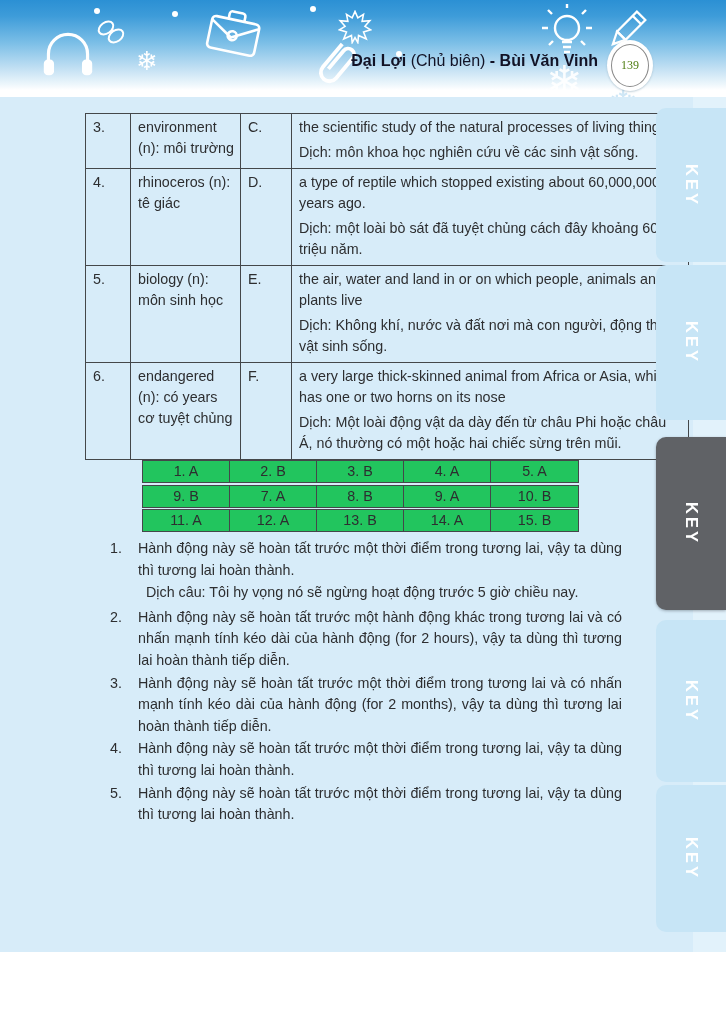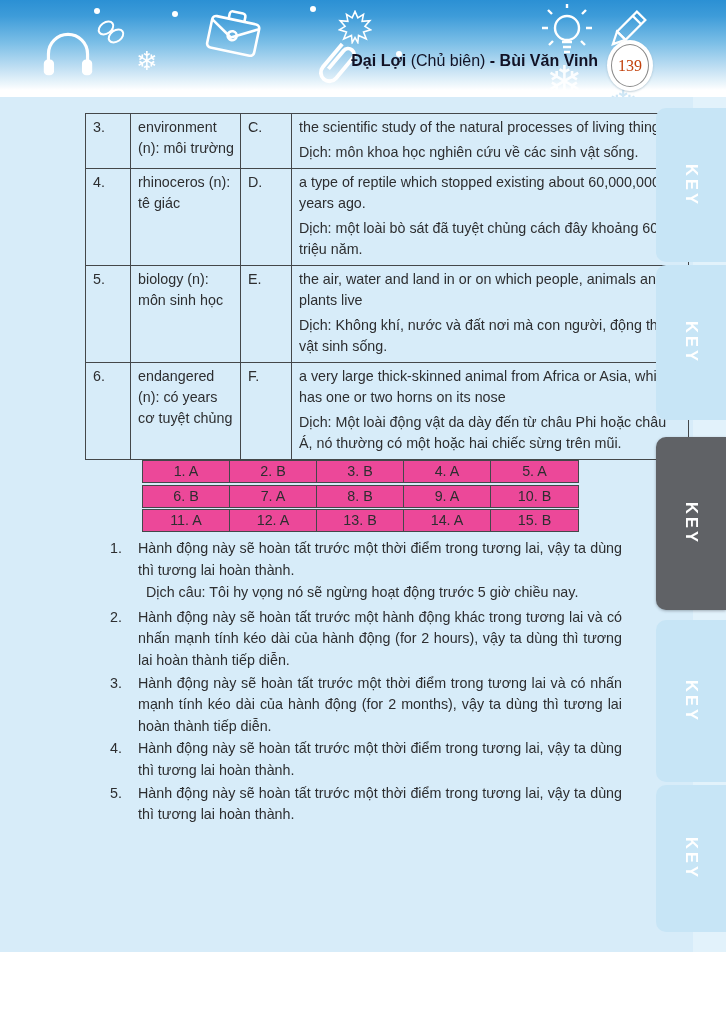--- a/index.html
+++ b/index.html
@@ -11,21 +11,21 @@
        background:linear-gradient(180deg,#2b90d4 0%,#3e9cd9 18%,#7cbfe7 48%,#c2e0f3 76%,#eef7fc 94%,#ffffff 100%);}
   .hicon{position:absolute;}
   .dot{position:absolute;width:6px;height:6px;border-radius:50%;background:#fff;}
   .snow{position:absolute;color:#fff;font-family:"DejaVu Sans",sans-serif;line-height:1;}
   .hdr-title{position:absolute;right:128px;top:52px;font-size:16px;color:#121225;white-space:nowrap;}
   .hdr-title b{font-weight:bold;}
   .badge{position:absolute;left:607px;top:40px;width:46px;height:51px;background:#fff;border-radius:50%;
          box-shadow:0 1px 2px rgba(120,150,170,.45);display:flex;align-items:center;justify-content:center;}
   .badge-ring{width:36px;height:41px;border:1.3px solid #8a8a8a;border-radius:50%;
               display:flex;align-items:center;justify-content:center;
-              font-family:"Liberation Serif",serif;font-size:16px;color:#c2410c;}
+              font-family:"Liberation Serif",serif;font-size:12px;color:#4d7c0f;}
 
   
   .content{position:absolute;left:0;top:97px;width:693px;height:855px;background:#d7ecf9;
            overflow:hidden;box-sizing:border-box;padding-top:16px;}
   .strip{position:absolute;left:693px;top:97px;width:33px;height:855px;background:#e2f2fb;}
 
   
   table.vocab{border-collapse:collapse;table-layout:fixed;margin-left:85px;width:547px;
               font-size:14.3px;line-height:21px;}
   table.vocab td{border:1.6px solid #44474a;vertical-align:top;padding:3px 6px 5px 7px;}
@@ -37,21 +37,21 @@
   td.c-def p.dich{margin-top:4px;}
 
   
   .ex-heading{margin:7px 0 4px 78px;font-family:"Liberation Serif",serif;font-weight:bold;
               font-size:16.5px;line-height:23px;color:#26a9e0;}
   .ex-heading .l2{margin-left:80px;}
 
   
   .answers{margin-left:142px;width:437px;}
   .answers .arow{display:grid;grid-template-columns:repeat(5,1fr);border:1.6px solid #44474a;
-                 margin-bottom:1.5px;background:#ec4899;}
+                 margin-bottom:1.5px;background:#22c55e;}
   .answers .acell{height:21px;line-height:21px;text-align:center;font-size:14.3px;
                   border-right:1.6px solid #44474a;}
   .answers .acell:last-child{border-right:none;}
 
   
   .expl{margin:6px 71px 0 110px;font-size:14.3px;line-height:21.6px;}
   .item{display:flex;margin-bottom:1px;}
   .item .n{width:28px;flex:none;}
   .item .t{flex:1;}
   .item .t p{margin:0;}
@@ -184,21 +184,21 @@
 
     <div class="answers">
       <div class="arow">
         <div class="acell">1. A</div>
         <div class="acell">2. B</div>
         <div class="acell">3. B</div>
         <div class="acell">4. A</div>
         <div class="acell">5. A</div>
       </div>
       <div class="arow">
-        <div class="acell">6. B</div>
+        <div class="acell">9. B</div>
         <div class="acell">7. A</div>
         <div class="acell">8. B</div>
         <div class="acell">9. A</div>
         <div class="acell">10. B</div>
       </div>
       <div class="arow">
         <div class="acell">11. A</div>
         <div class="acell">12. A</div>
         <div class="acell">13. B</div>
         <div class="acell">14. A</div>

